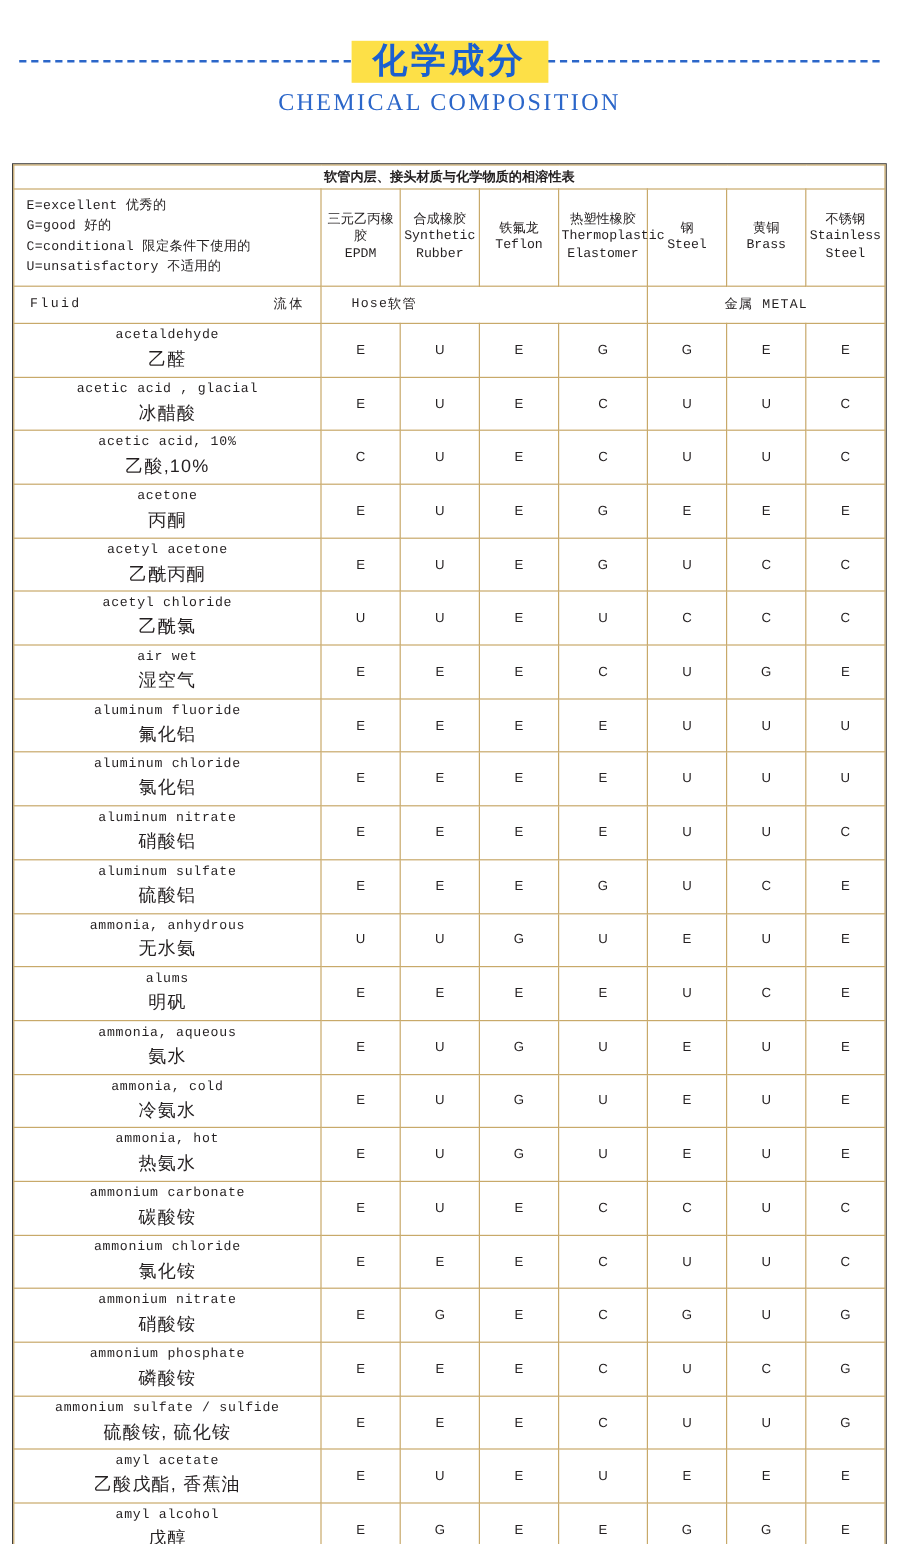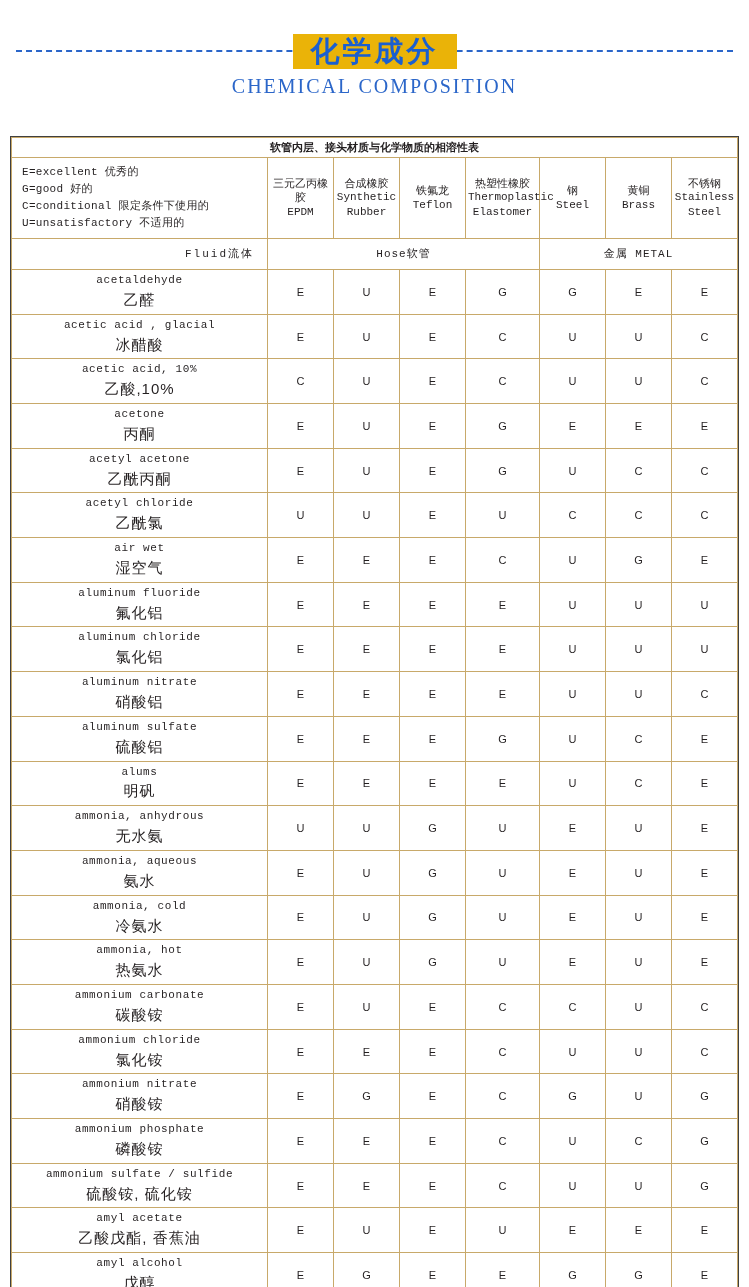--- a/index.html
+++ b/index.html
@@ -27,21 +27,21 @@
   }
   .header-title {
     font-size: 29px;
     font-weight: bold;
     color: #1a5fd0;
     letter-spacing: 3px;
     line-height: 1.2;
     position: relative;
     z-index: 2;
     display: inline-block;
-    background: #eab308;
+    background: #fde047;
     padding: 0 18px;
   }
   .header-rule {
     position: absolute;
     left: 16px;
     right: 16px;
     top: 50px;
     border-top: 2px dashed #2b66c9;
     z-index: 1;
   }
@@ -105,28 +105,29 @@
     font-size: 11.5px;
     font-family: "Liberation Mono", monospace;
     letter-spacing: 1px;
   }
   .group-row td.fluid-group {
     font-family: "Liberation Mono", monospace;
     letter-spacing: 2px;
   }
   .fluid-group-inner {
     display: flex;
-    justify-content: flex-end;
+    justify-content: space-between;
     align-items: center;
     padding: 0 12px;
   }
   .hose-group-inner {
     display: flex;
-    justify-content: center;
+    justify-content: flex-start;
     align-items: center;
+    padding-left: 24px;
   }
   .fluid-cell {
     font-family: "Liberation Mono", monospace;
     font-size: 10.5px;
     line-height: 1.45;
     letter-spacing: 0.6px;
     padding: 3px 4px !important;
   }
   .fluid-cell .cn {
     display: block;
@@ -328,37 +329,37 @@
             <td class="fluid-cell"><span>aluminum sulfate</span><span class="cn">硫酸铝</span></td>
             <td class="rating">E</td>
             <td class="rating">E</td>
             <td class="rating">E</td>
             <td class="rating">G</td>
             <td class="rating">U</td>
             <td class="rating">C</td>
             <td class="rating">E</td>
           </tr>
           <tr>
+            <td class="fluid-cell"><span>ammonia, anhydrous</span><span class="cn">无水氨</span></td>
+            <td class="rating">U</td>
+            <td class="rating">U</td>
+            <td class="rating">G</td>
+            <td class="rating">U</td>
+            <td class="rating">E</td>
+            <td class="rating">U</td>
+            <td class="rating">E</td>
+          </tr>
+          <tr>
             <td class="fluid-cell"><span>alums</span><span class="cn">明矾</span></td>
             <td class="rating">E</td>
             <td class="rating">E</td>
             <td class="rating">E</td>
             <td class="rating">E</td>
             <td class="rating">U</td>
             <td class="rating">C</td>
-            <td class="rating">E</td>
-          </tr>
-          <tr>
-            <td class="fluid-cell"><span>ammonia, anhydrous</span><span class="cn">无水氨</span></td>
-            <td class="rating">U</td>
-            <td class="rating">U</td>
-            <td class="rating">G</td>
-            <td class="rating">U</td>
-            <td class="rating">E</td>
-            <td class="rating">U</td>
             <td class="rating">E</td>
           </tr>
           <tr>
             <td class="fluid-cell"><span>ammonia, aqueous</span><span class="cn">氨水</span></td>
             <td class="rating">E</td>
             <td class="rating">U</td>
             <td class="rating">G</td>
             <td class="rating">U</td>
             <td class="rating">E</td>
             <td class="rating">U</td>

